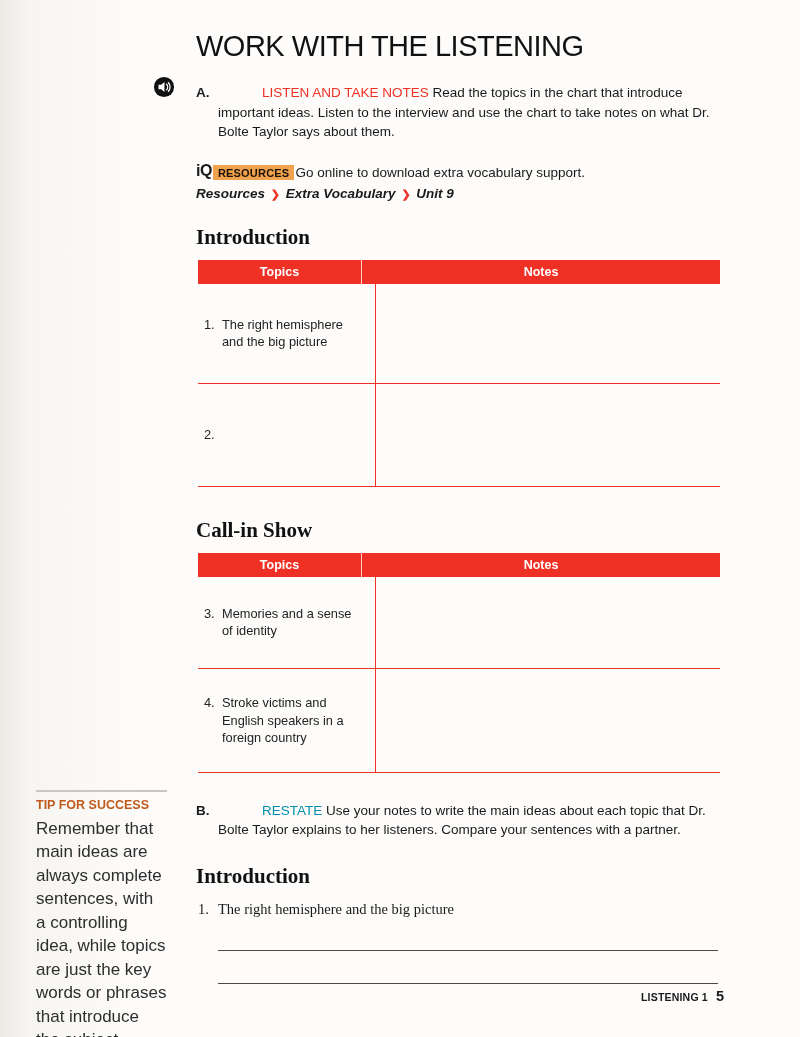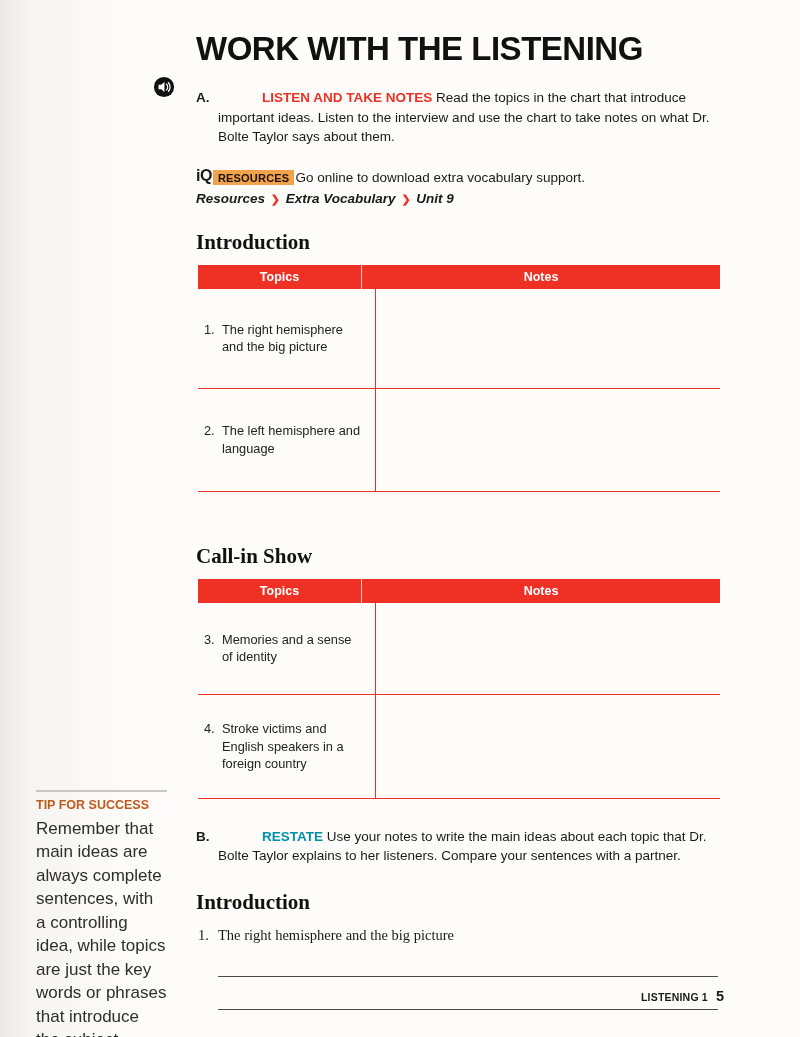--- a/index.html
+++ b/index.html
@@ -5,48 +5,48 @@
   * { margin:0; padding:0; box-sizing:border-box; }
   body { background:#e9e7e2; font-family:"Liberation Sans", sans-serif; }
   .page {
     position:relative; width:800px; height:1037px; margin:0 auto;
     background:linear-gradient(90deg,#eceae5 0px,#f6f5f1 30px,#fdfcfa 140px,#fdfcfa 100%);
     overflow:hidden; color:#1a1a1a;
   }
   .main { position:absolute; left:196px; top:30px; width:524px; }
 
   .page-title {
-    font-family:"Liberation Sans", sans-serif; font-weight:bold;
-    font-size:33px; letter-spacing:-0.5px; color:#111; margin-bottom:20px;
+    font-family:"Liberation Sans", sans-serif; font-weight:normal;
+    font-size:29px; letter-spacing:-0.5px; color:#111; margin-bottom:20px;
   }
 
   .audio-icon { position:absolute; left:153px; top:76px; width:22px; height:22px; }
 
   .exercise { position:relative; padding-left:22px; font-size:13.5px; line-height:1.45; }
   .ex-label { position:absolute; left:0; top:0; font-weight:bold; }
-  .ex-heading { font-weight:bold;padding-left:44px; }
+  .ex-heading { font-weight:normal;padding-left:44px; }
   .ex-heading.red { color:#ee3124; }
   .ex-heading.blue { color:#0090ae; }
 
   .iq-block { margin-top:20px; font-size:13.5px; }
   .iq-line { display:flex; align-items:flex-end; gap:1px; }
   .iq-logo { font-weight:bold; font-size:16px; letter-spacing:-0.5px; }
   .iq-badge {
     background:#f0a24c; color:#1e1208; font-weight:bold; font-size:11px;
     padding:2px 5px 1px 5px; letter-spacing:0.2px;
   }
   .breadcrumb { margin-top:6px; font-weight:bold; font-style:italic; font-size:13.5px; }
   .crumb-sep { color:#ee3124; font-style:normal; font-size:11px; padding:0 2px; }
 
   .section-heading {
     font-family:"Liberation Serif", serif; font-weight:bold;
     font-size:21px; color:#111;
   }
   .sh-1 { margin-top:24px; margin-bottom:10px; }
-  .sh-2 { margin-top:52px; margin-bottom:10px; }
+  .sh-2 { margin-top:31px; margin-bottom:10px; }
 
   .notes-table { width:522px; margin-left:2px; }
   .nt-header { display:flex; background:#ee3124; height:24px; }
   .nt-header .hcell {
     color:#fff; font-weight:bold; font-size:12.5px;
     display:flex; align-items:center; justify-content:center;
   }
   .hcell.topics { width:164px; border-right:1px solid #fbd0cb; }
   .hcell.notes { flex:1; }
   .nt-row { display:flex; border-bottom:1px solid #ee3124; }
@@ -138,21 +138,20 @@
             <span class="topic-num">1.</span>
             <span class="topic-text">The right hemisphere and the big picture</span>
           </div>
         </div>
         <div class="ncell"></div>
       </div>
       <div class="nt-row row-h2">
         <div class="tcell">
           <div class="topic-inner">
             <span class="topic-num">2.</span>
-            <span class="topic-text">The left hemisphere and language</span>
           </div>
         </div>
         <div class="ncell"></div>
       </div>
     </div>
 
     <div class="section-heading sh-2">Call-in Show</div>
 
     <div class="notes-table">
       <div class="nt-header">

